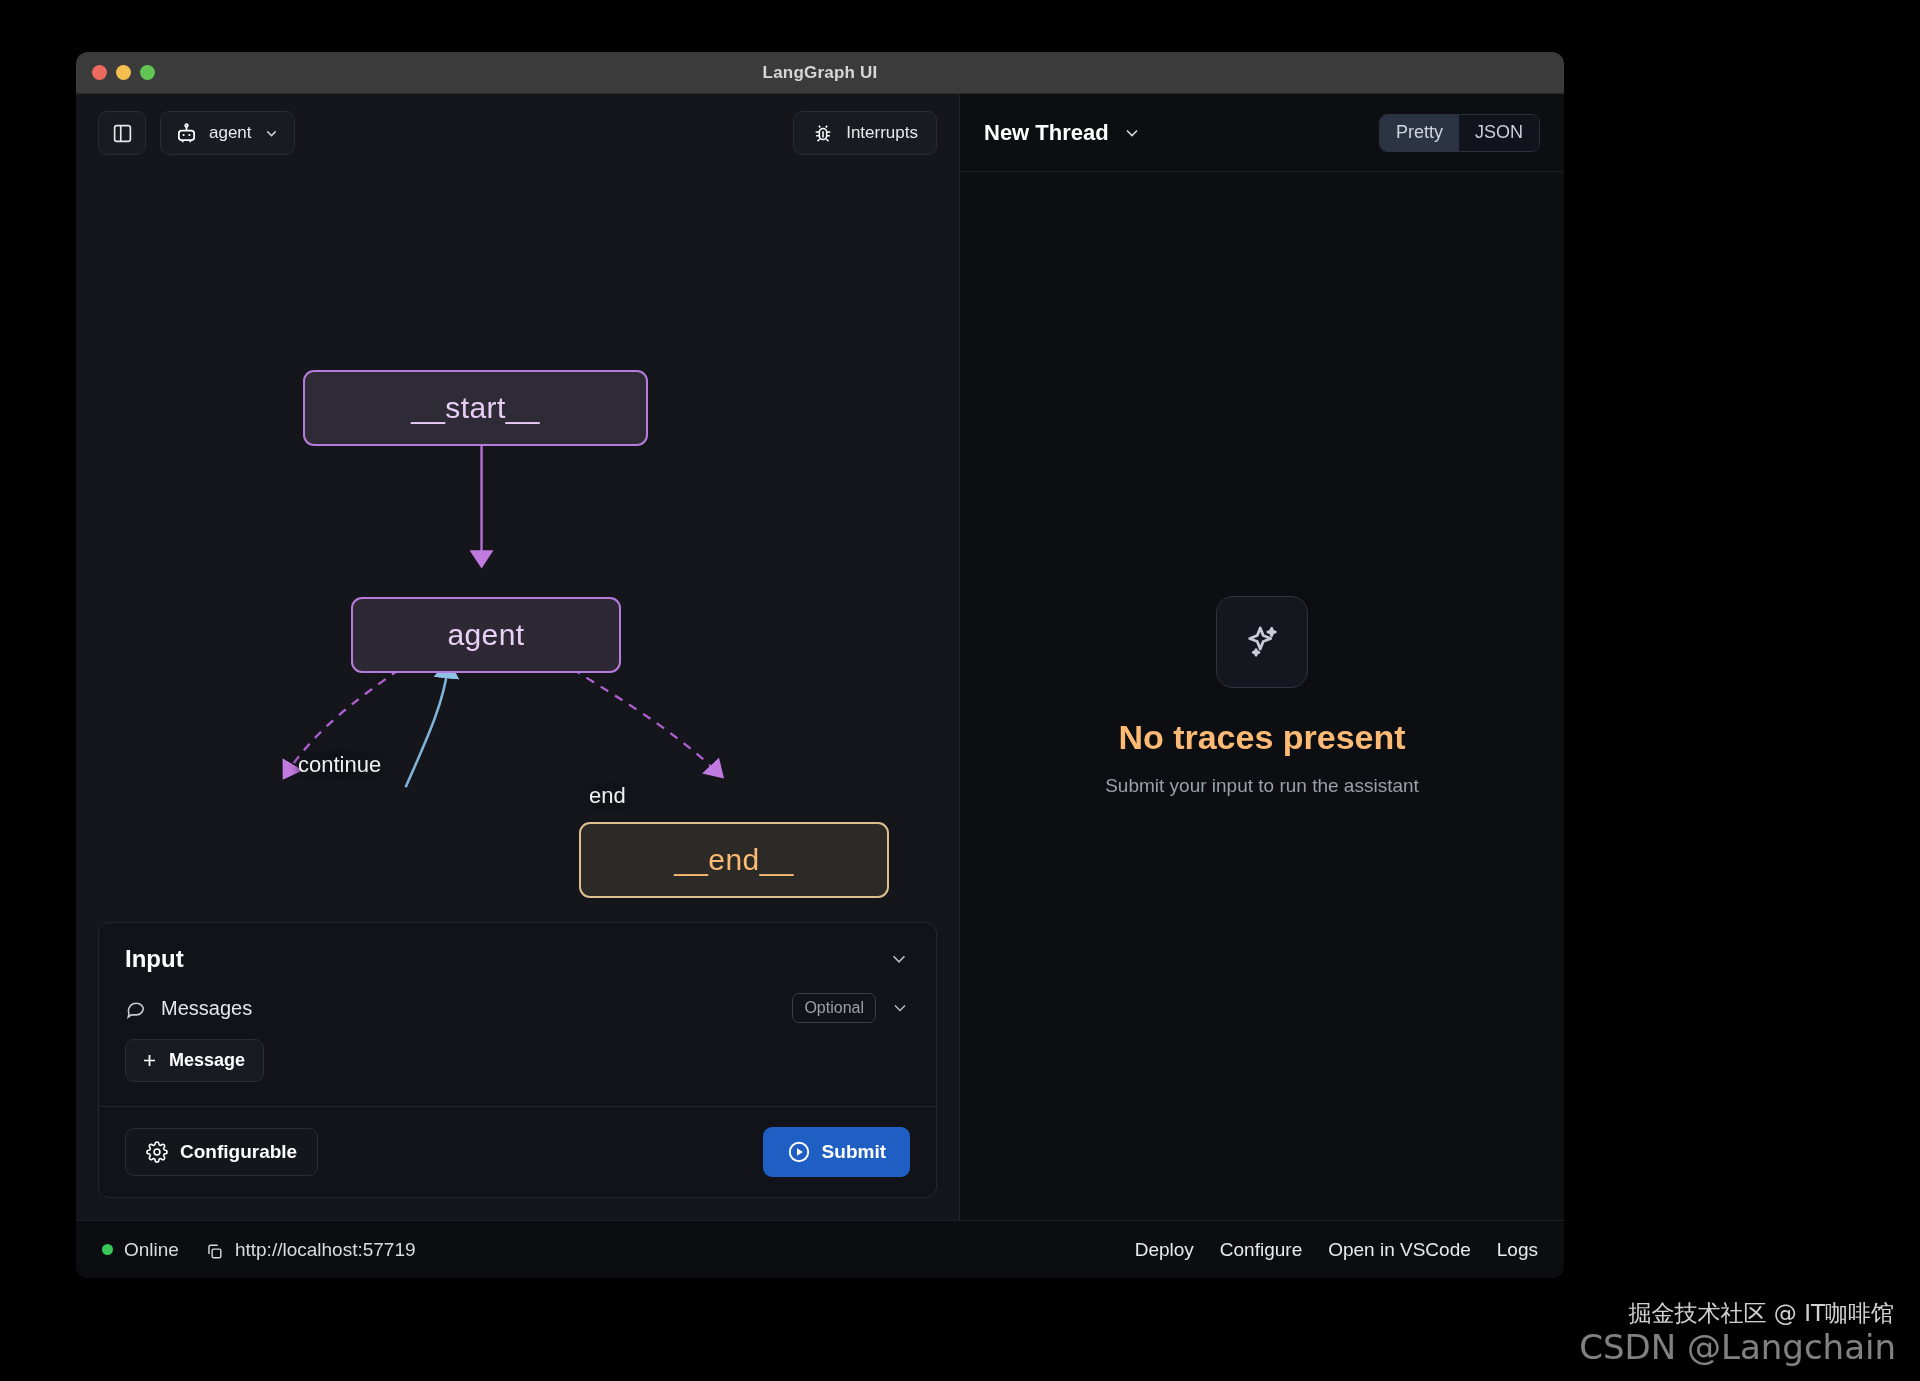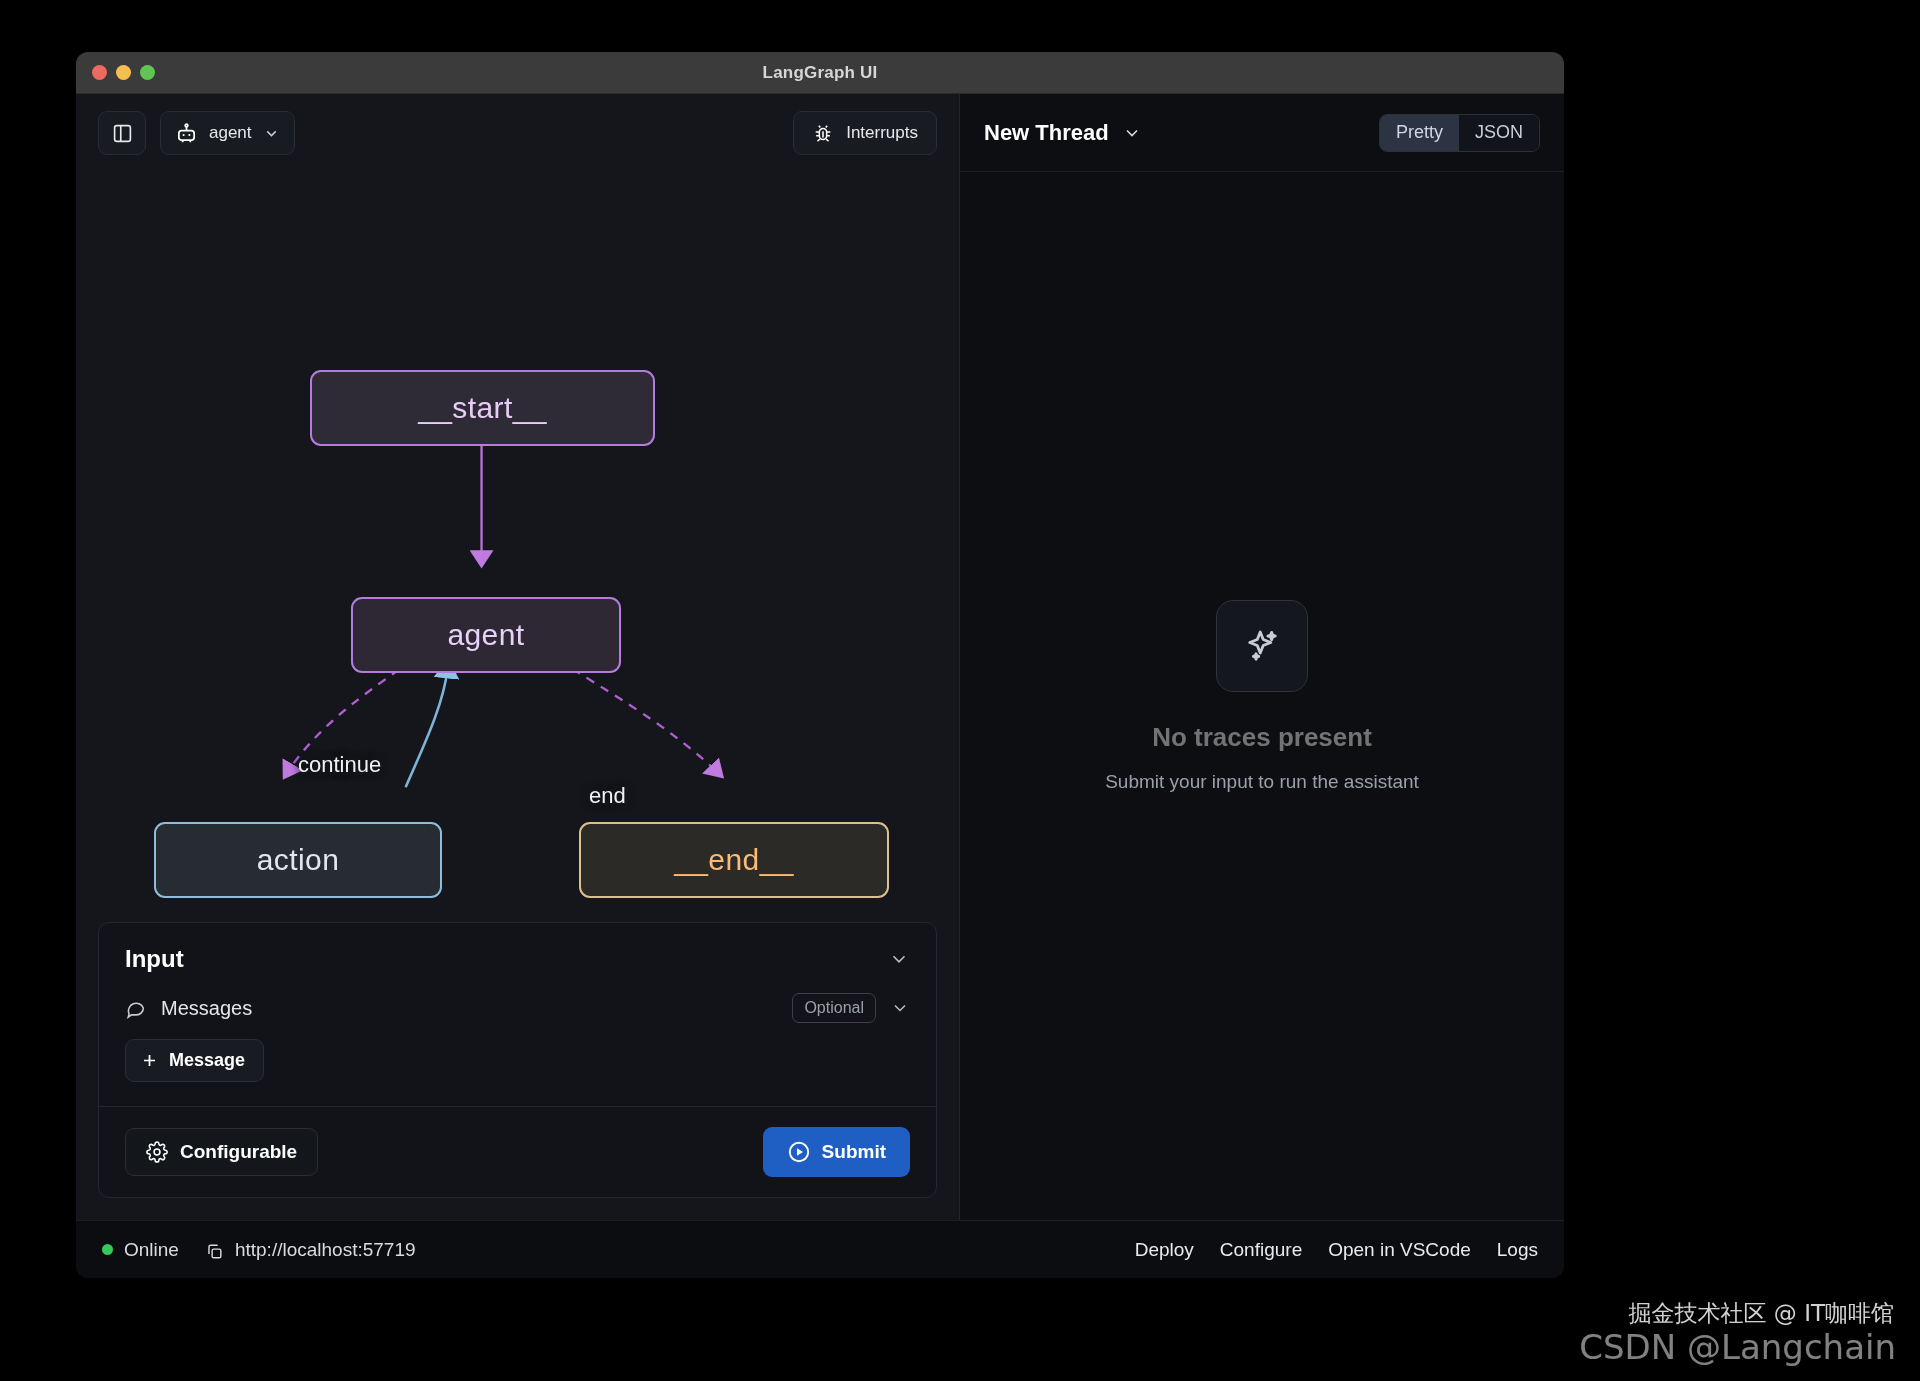--- a/index.html
+++ b/index.html
@@ -76,21 +76,21 @@
   }
   .graph svg { position: absolute; inset: 0; width: 100%; height: 100%; }
   .node {
     position: absolute;
     border-radius: 11px;
     display: flex; align-items: center; justify-content: center;
     font-size: 30px;
     background: #2b2b33;
     letter-spacing: .4px;
   }
-  .node.start  { left: 234px; top: 198px; width: 345px; height: 76px;
+  .node.start  { left: 227px; top: 198px; width: 345px; height: 76px;
                  border: 2px solid #b57bdd; color: #e7cdf5; background: #2e2b36; }
   .node.agent  { left: 275px; top: 425px; width: 270px; height: 76px;
                  border: 2px solid #b57bdd; color: #e8d1f6; background: #2d2834; }
   .node.action { left: 78px;  top: 650px; width: 288px; height: 76px;
                  border: 2px solid #8fbcdd; color: #dfe8ef; background: #272b32; }
   .node.endn   { left: 503px; top: 650px; width: 310px; height: 76px;
                  border: 2px solid #dcc08d; color: #fdba74; background: #2c2a27; }
 
   .edge-label {
     position: absolute;
@@ -176,21 +176,21 @@
     flex: 1; display: flex; flex-direction: column;
     align-items: center; justify-content: center;
     gap: 0;
   }
   .spark-box {
     width: 92px; height: 92px; border-radius: 17px;
     border: 1px solid #2e333c; background: #14171d;
     display: flex; align-items: center; justify-content: center;
     margin-bottom: 30px;
   }
-  .empty-title { color: #737373; font-size: 26px; font-weight: bold; margin-bottom: 18px; }
+  .empty-title { color: #fdba74; font-size: 34px; font-weight: bold; margin-bottom: 18px; }
   .empty-sub { color: #9aa0ab; font-size: 19px; }
 
   
   .statusbar {
     height: 58px; flex: 0 0 58px;
     background: #0b0d11;
     border-top: 1px solid #1c1f25;
     display: flex; align-items: center;
     padding: 0 26px;
     gap: 26px;
@@ -296,23 +296,20 @@
 
           <path d="M330,648 C350,600 368,560 372,523" stroke="#7fb4d8" stroke-width="2.6" fill="none" marker-end="url(#arrowB)"></path>
         </svg>
 
         <div class="node start">
           <span>__start__</span>
         </div>
         <div class="node agent">
           <span>agent</span>
         </div>
-        <div class="node action">
-          <span>action</span>
-        </div>
         <div class="node endn">
           <span>__end__</span>
         </div>
 
         <div class="edge-label lbl-continue">continue</div>
         <div class="edge-label lbl-end">end</div>
       </div>
 
       <div class="input-card">
         <div class="input-head">

